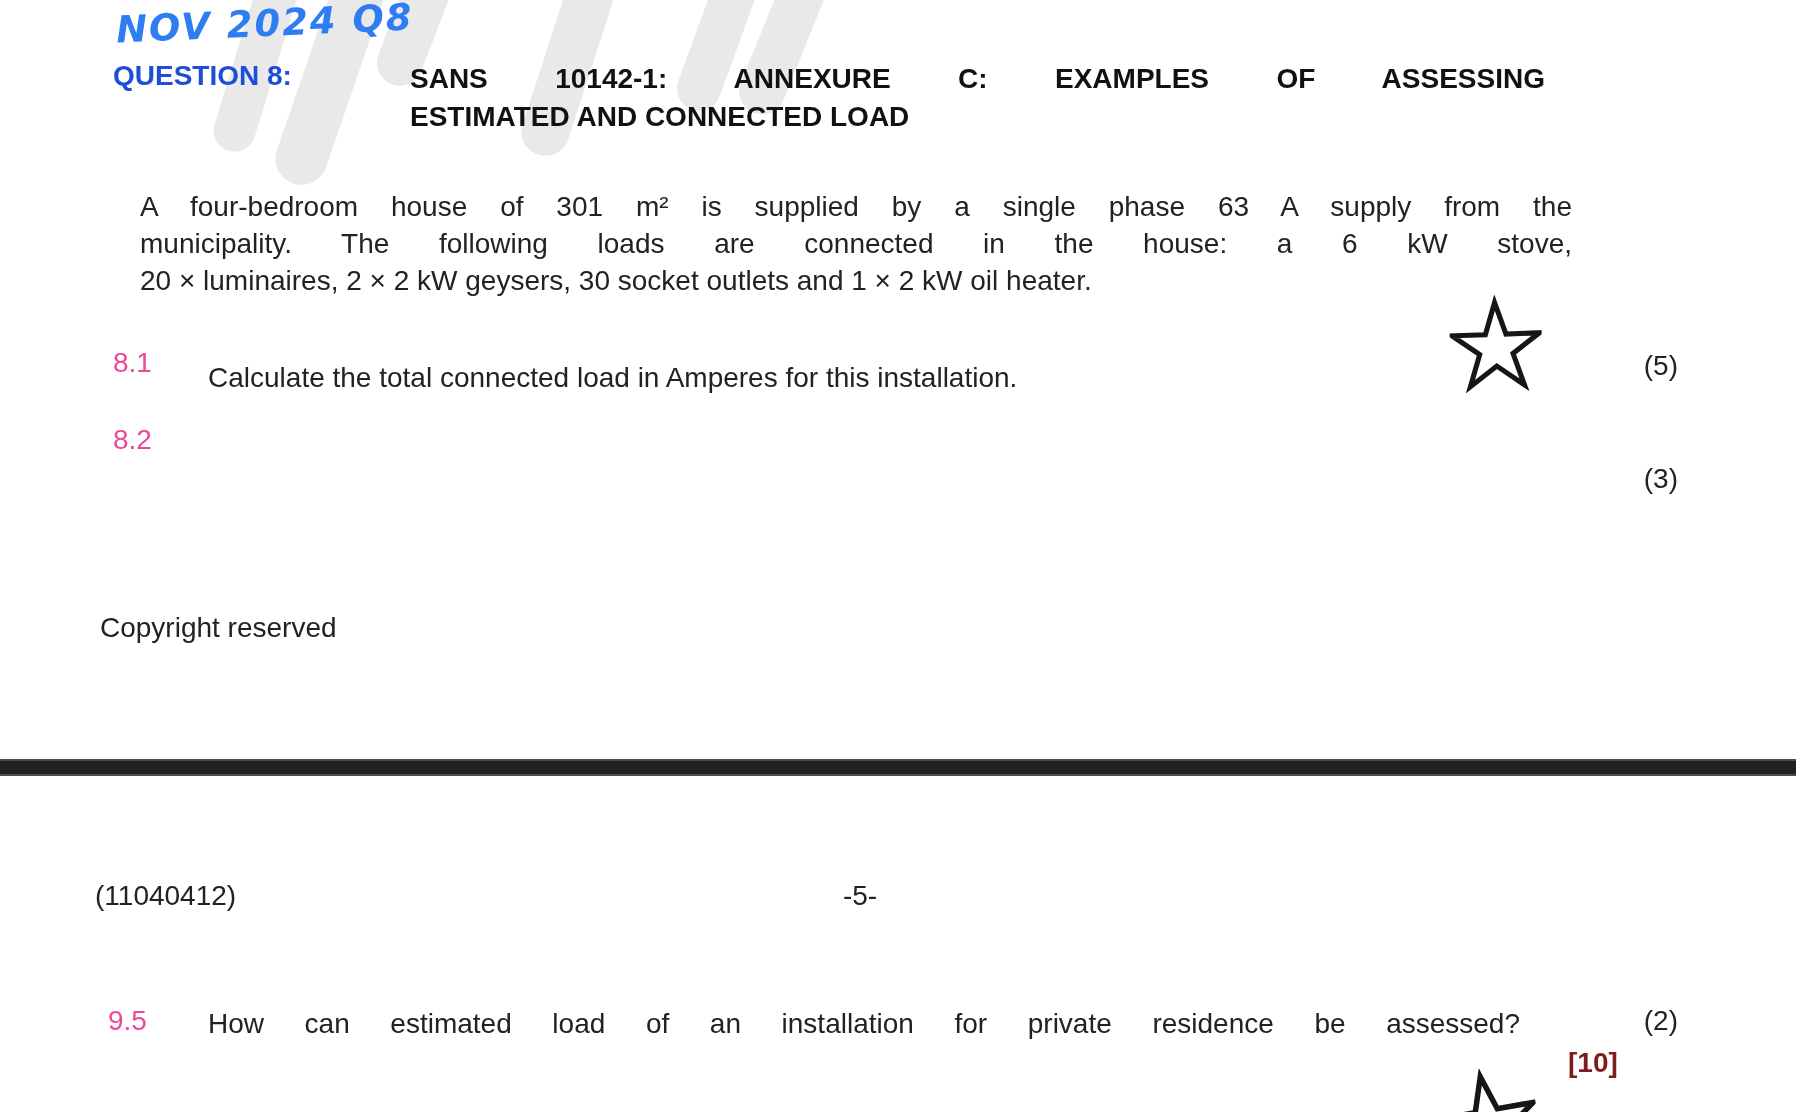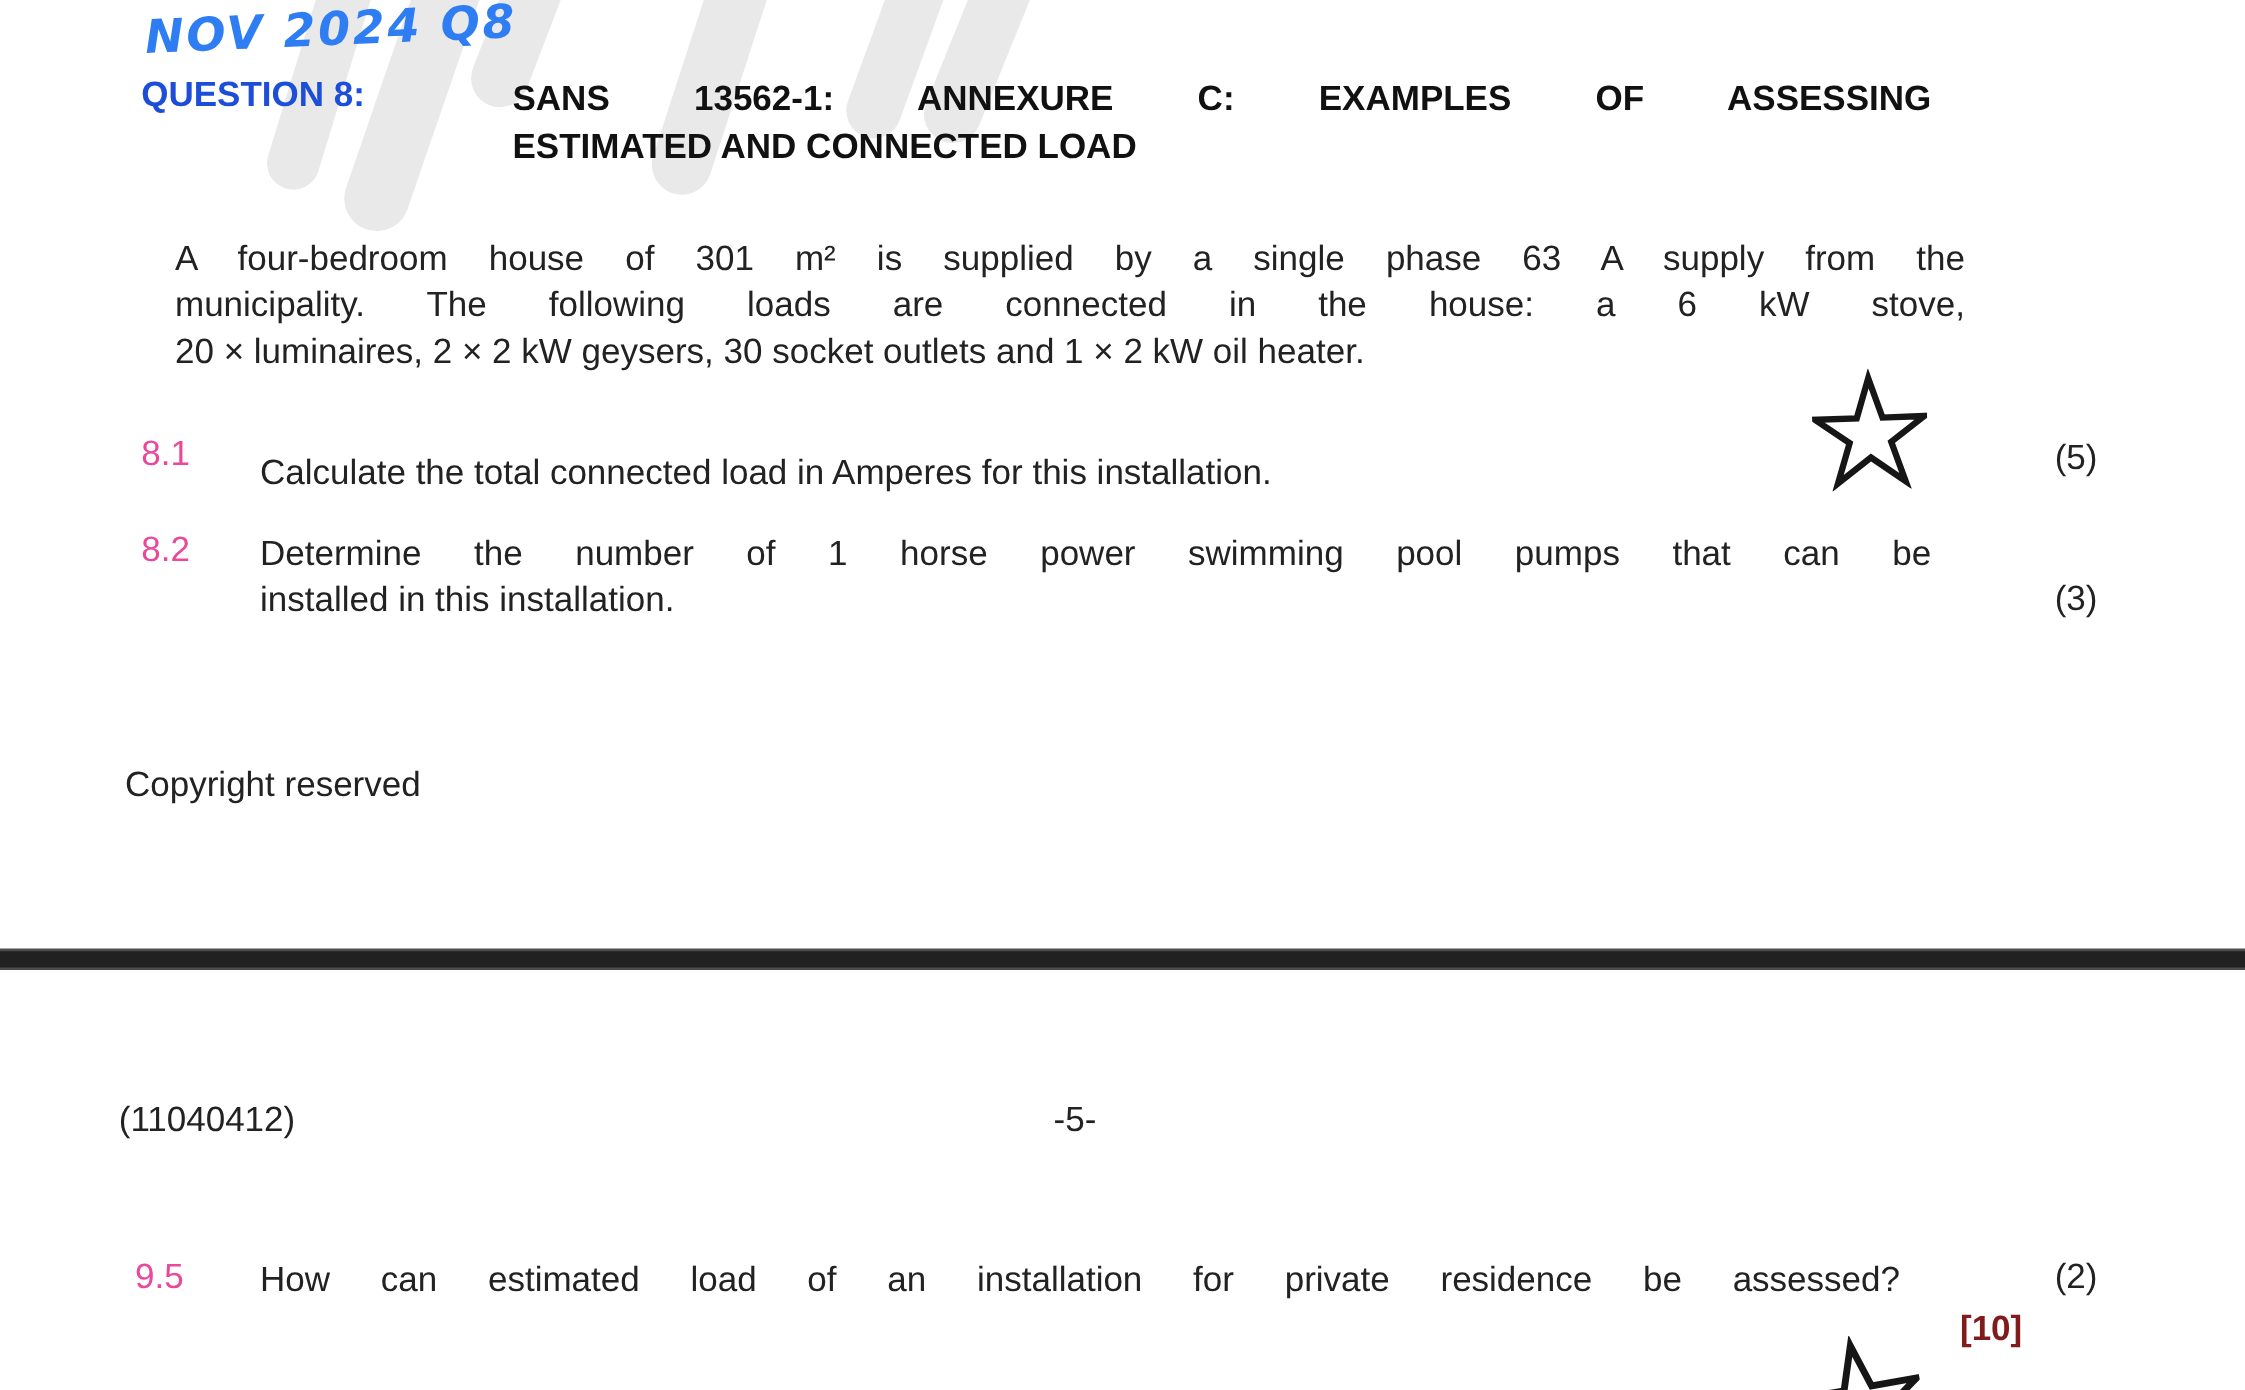--- a/index.html
+++ b/index.html
@@ -64,45 +64,41 @@
   <div class="wm s2"></div>
   <div class="wm s3"></div>
   <div class="wm s4"></div>
   <div class="wm s5"></div>
   <div class="wm s6"></div>
 
   <div class="hand">NOV 2024 Q8</div>
 
   <div class="qlabel">QUESTION 8:</div>
   <div class="qtitle">
-    <div class="just">SANS 13562-1: ANNEXURE C: EXAMPLES OF ASSESSING</div>
+    <div class="just">SANS 10142-1: ANNEXURE C: EXAMPLES OF ASSESSING</div>
     <div>ESTIMATED AND CONNECTED LOAD</div>
   </div>
 
   <div class="intro">
     <div class="just">A four-bedroom house of 301 m² is supplied by a single phase 63 A supply from the</div>
     <div class="just">municipality. The following loads are connected in the house: a 6 kW stove,</div>
     <div>20 × luminaires, 2 × 2 kW geysers, 30 socket outlets and 1 × 2 kW oil heater.</div>
   </div>
 
   <div class="qnum n81">8.1</div>
   <div class="qtext t81">Calculate the total connected load in Amperes for this installation.</div>
   <div class="marks m81">(5)</div>
 
   <div class="star star1">
     <svg viewBox="0 0 100 105">
       <polygon points="50,8 61.2,42.6 97.6,42.5 68.1,63.9 79.4,98.5 50,77 20.6,98.5 31.9,63.9 2.4,42.5 38.8,42.6" fill="none" stroke="#161616" stroke-width="5.5" stroke-linejoin="miter"></polygon>
     </svg>
   </div>
 
   <div class="qnum n82">8.2</div>
-  <div class="qtext t82">
-    <div class="just">Determine the number of 1 horse power swimming pool pumps that can be</div>
-    <div>installed in this installation.</div>
-  </div>
   <div class="marks m82">(3)</div>
 
   <div class="foot-left">Copyright reserved</div>
 
   <div class="divider"></div>
 
   <div class="pid">(11040412)</div>
   <div class="pnum">-5-</div>
 
   <div class="qnum n83">9.5</div>

